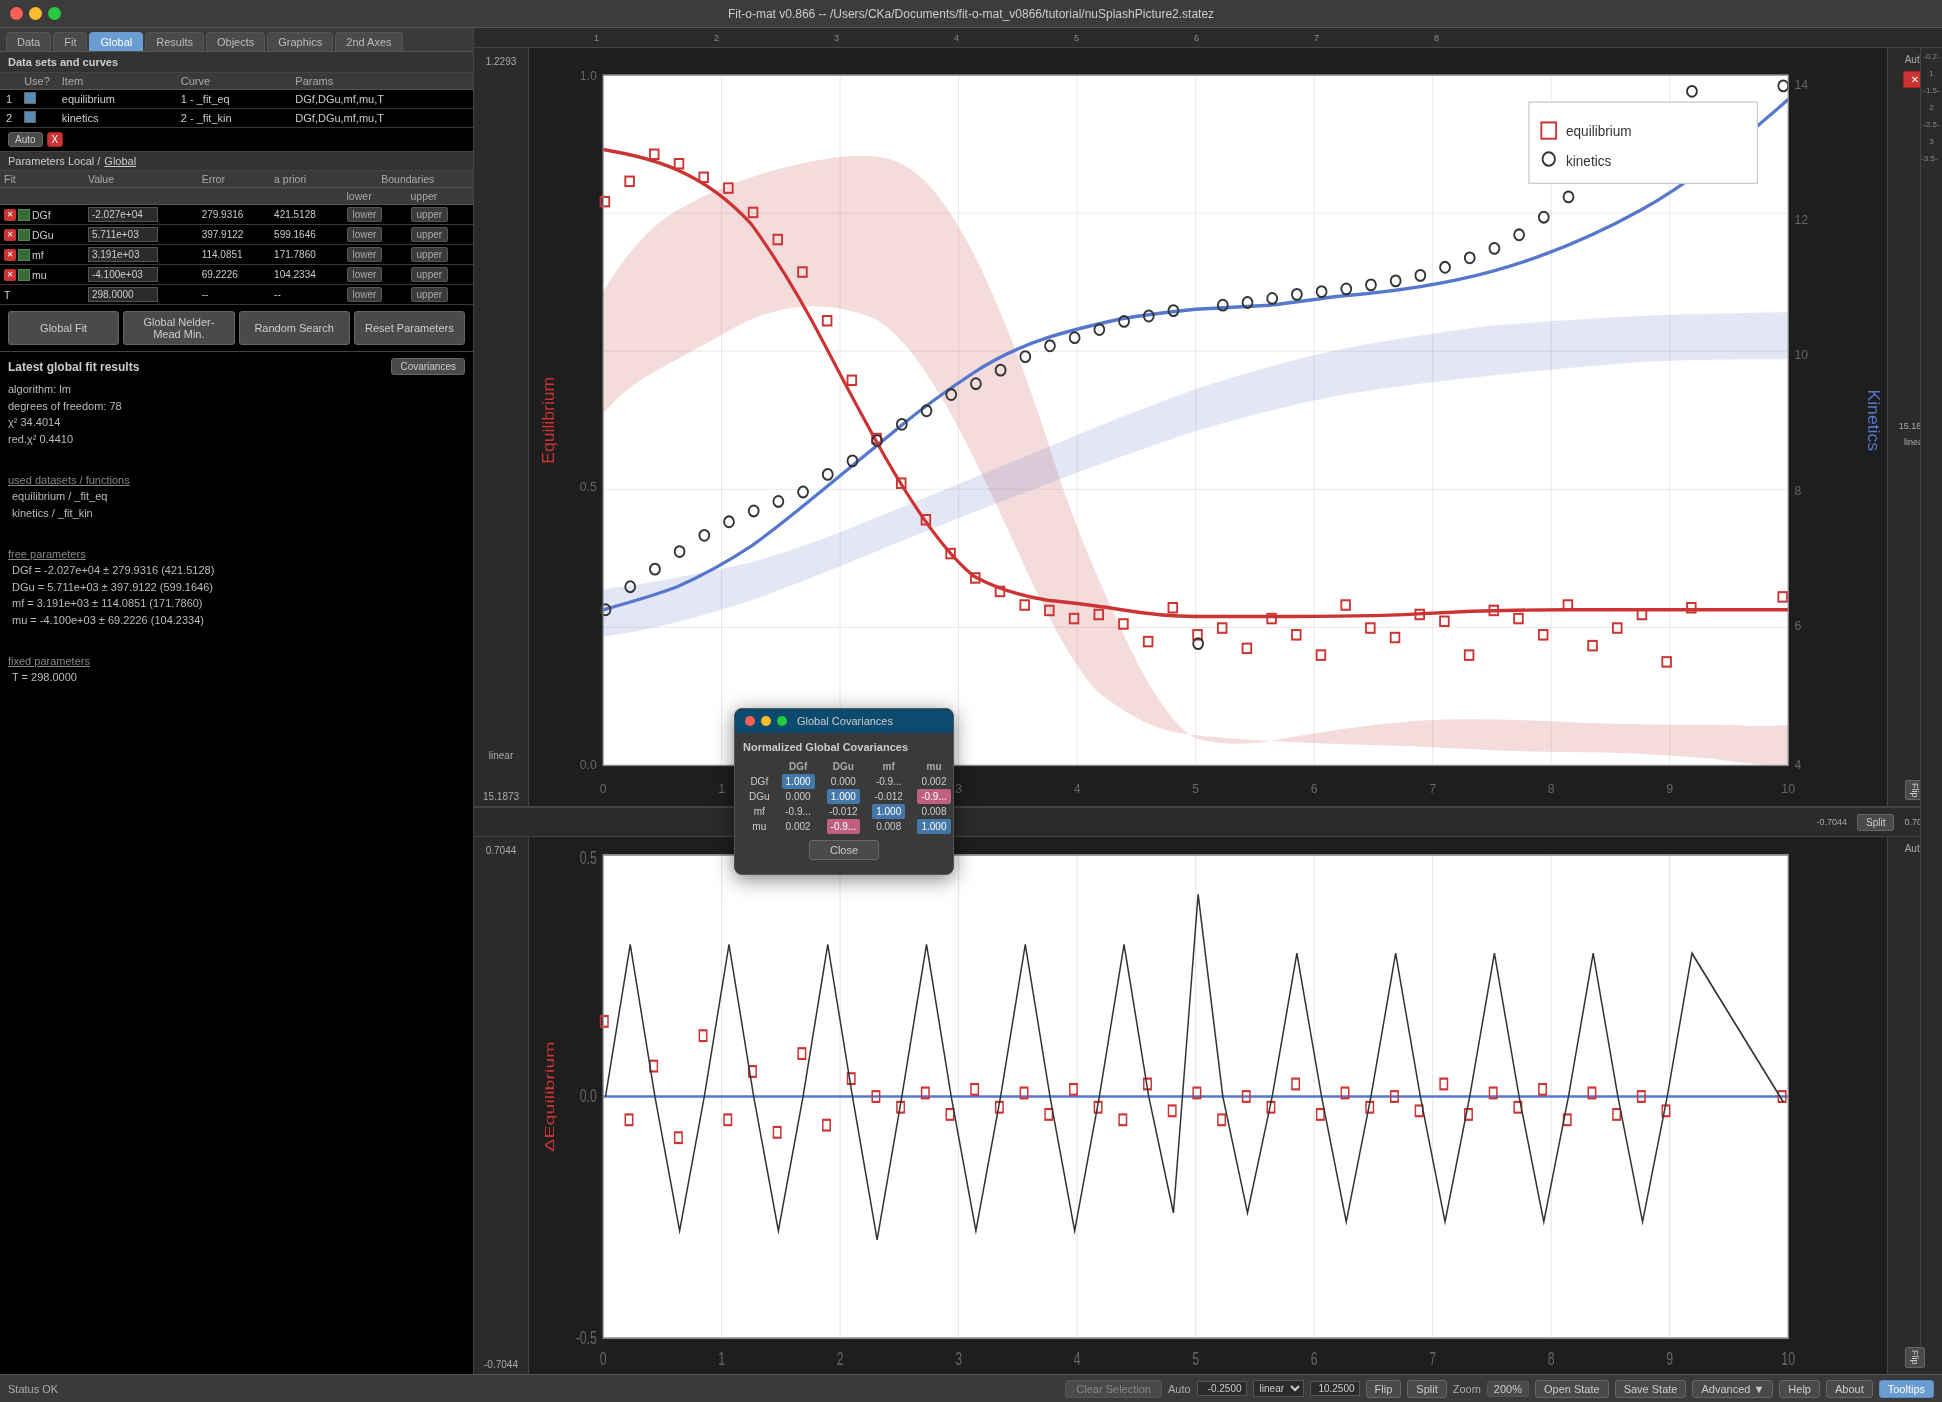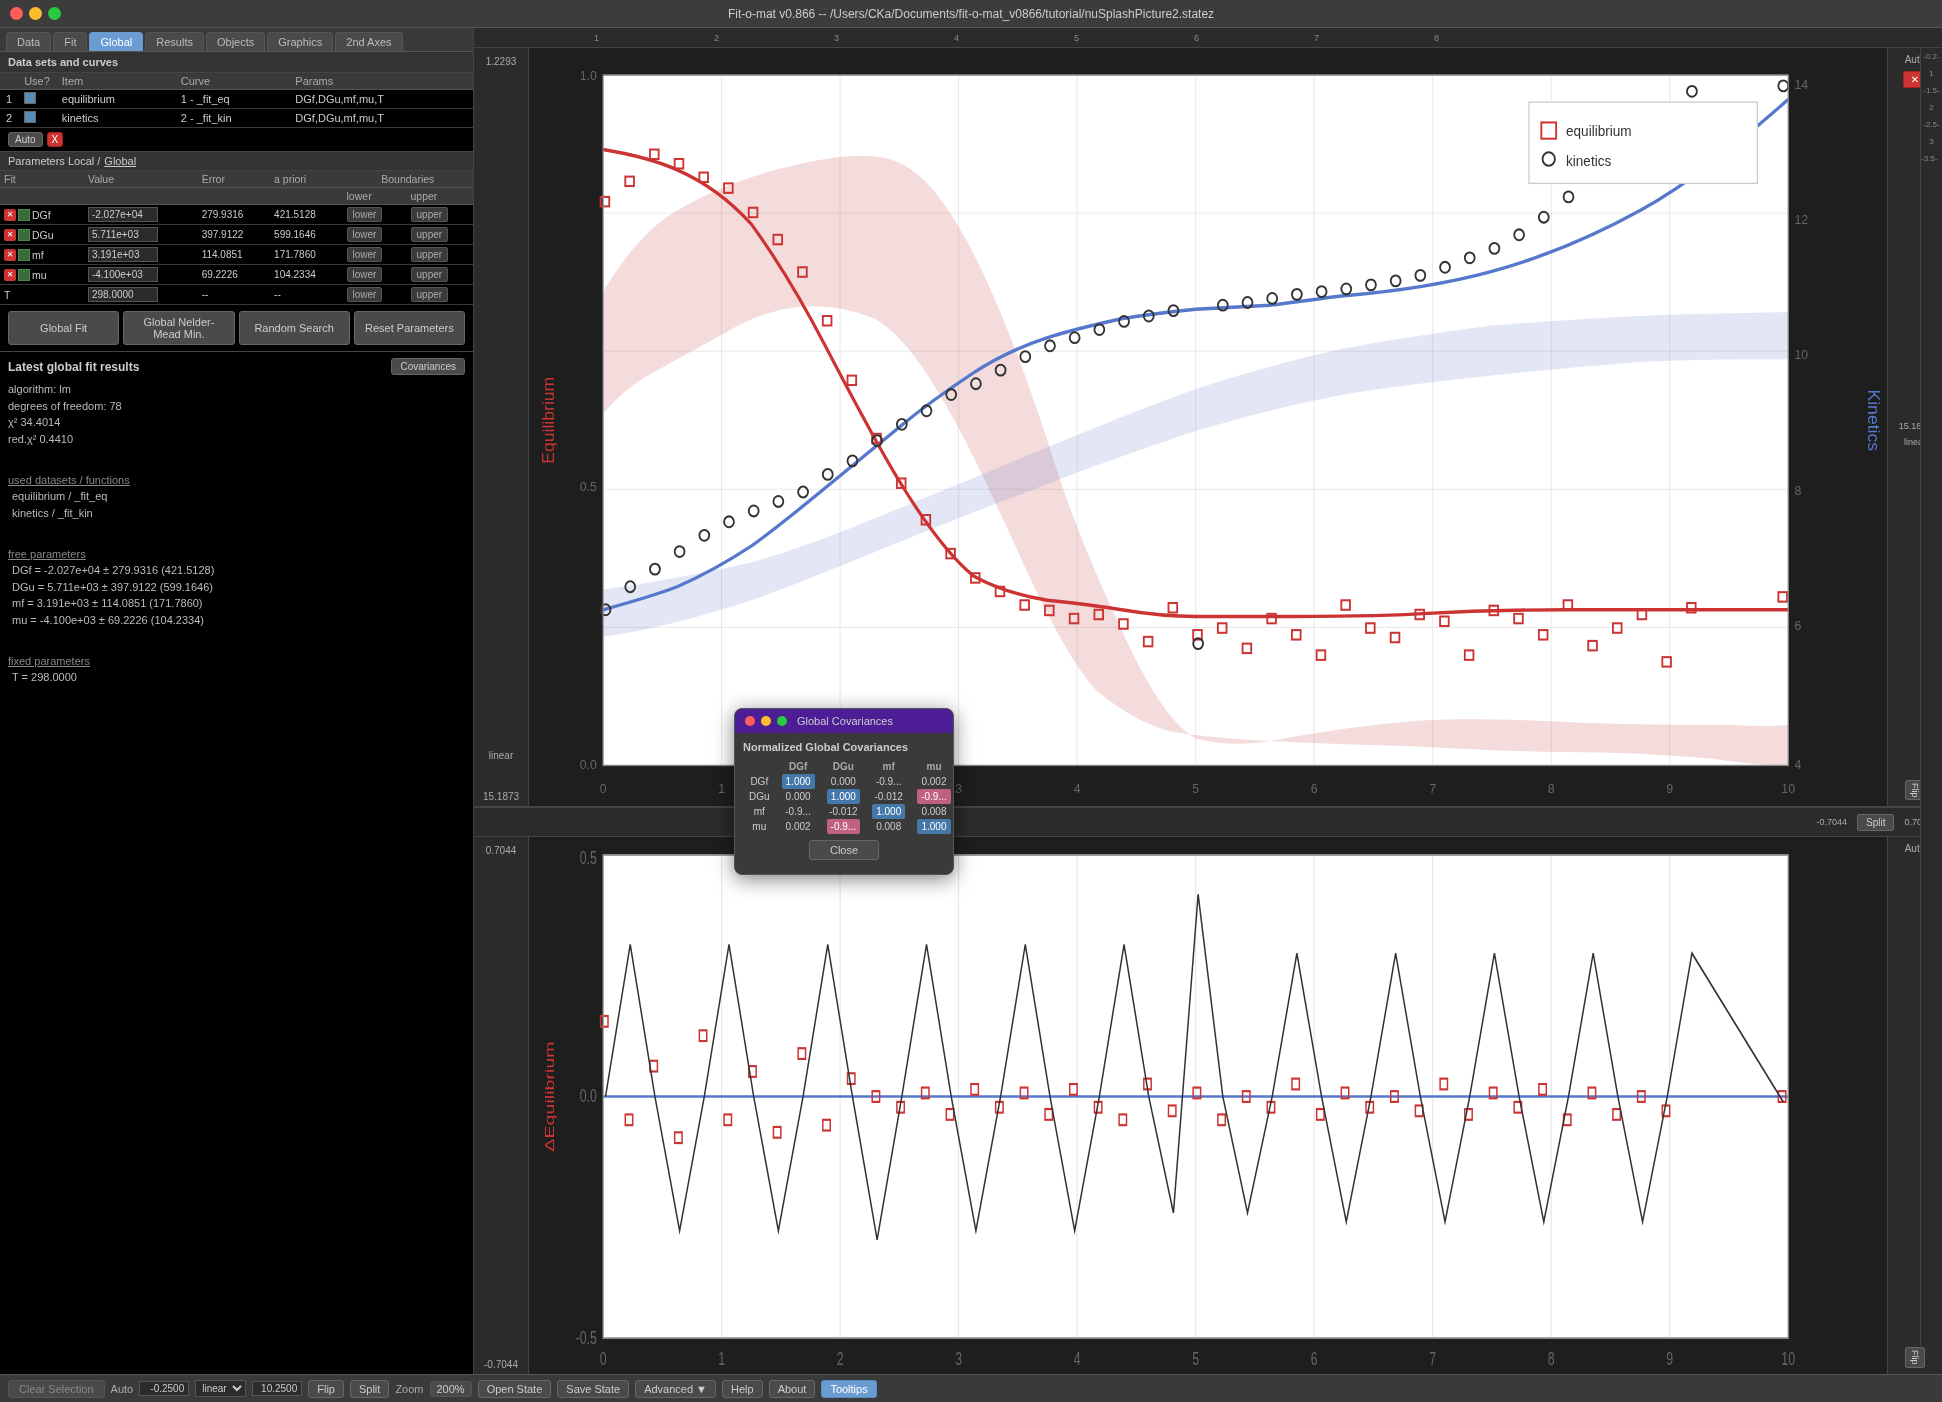--- a/index.html
+++ b/index.html
@@ -372,21 +372,21 @@
       left: 260px;
       background: #3a3a3a;
       border: 1px solid #555;
       border-radius: 8px;
       padding: 0;
       pointer-events: all;
       box-shadow: 0 4px 20px rgba(0,0,0,0.5);
       width: 220px;
     }
     .modal-titlebar {
-      background: #4c1d95;
+      background: #0c4a6e;
       border-radius: 8px 8px 0 0;
       padding: 6px 10px;
       display: flex;
       align-items: center;
       gap: 6px;
     }
     .modal-btn { width: 10px; height: 10px; border-radius: 50%; }
     .modal-btn-close { background: #ff5f56; }
     .modal-btn-min { background: #ffbd2e; }
     .modal-btn-max { background: #27c93f; }
@@ -993,20 +993,21 @@
             </tbody>
           </table>
           <button class="modal-close-btn">Close</button>
         </div>
       </div>
     </div>
   </div>
 </div>
 
 <div class="bottom-bar">
+  <span class="status-text">Status OK</span>
   <div class="bottom-controls">
     <button style="background:#4a4a4a;border:1px solid #555;color:#888;padding:2px 10px;font-size:11px;border-radius:3px;cursor:pointer;">Clear Selection</button>
     <span class="bottom-label">Auto</span>
     <input class="bottom-input" type="text" value="-0.2500" style="">
     <select class="bottom-select">
       <option>linear</option>
     </select>
     <input class="bottom-input" type="text" value="10.2500" style="">
     <button class="bottom-btn">Flip</button>
     <button class="bottom-btn">Split</button>

